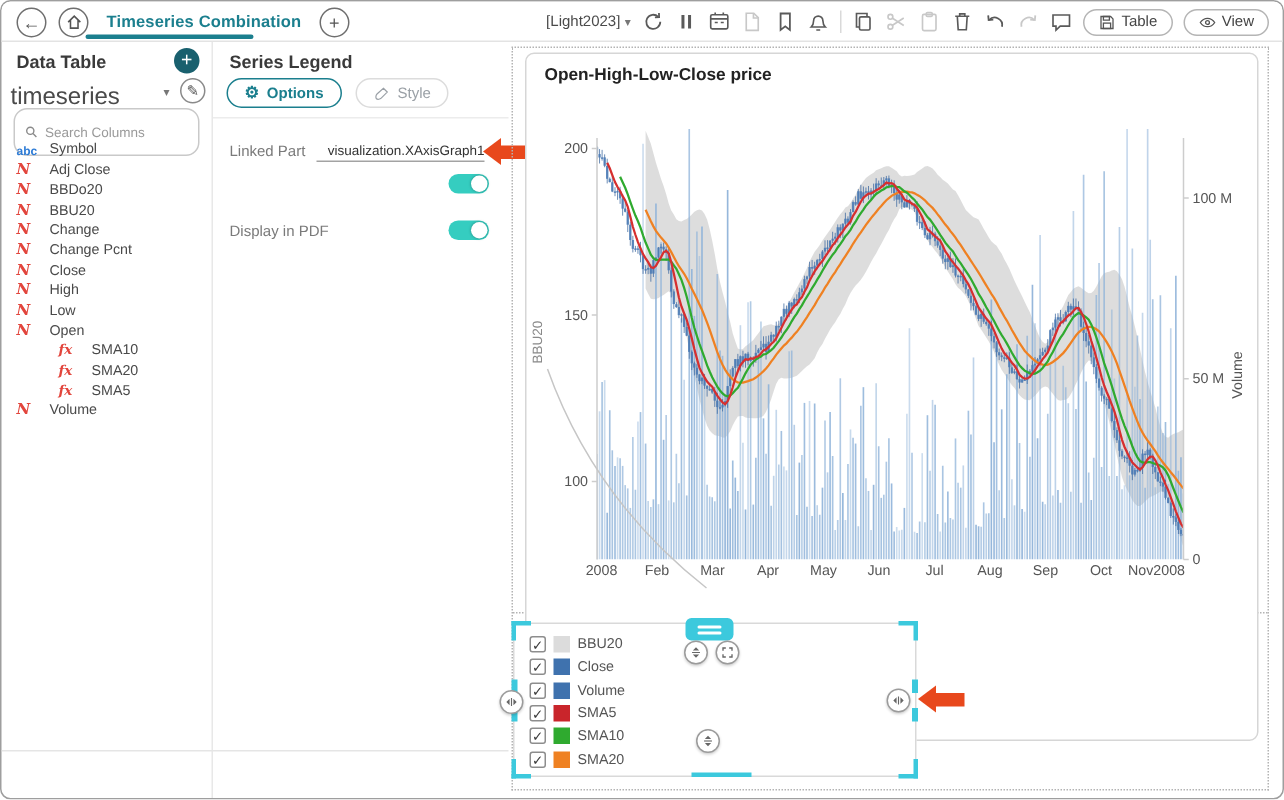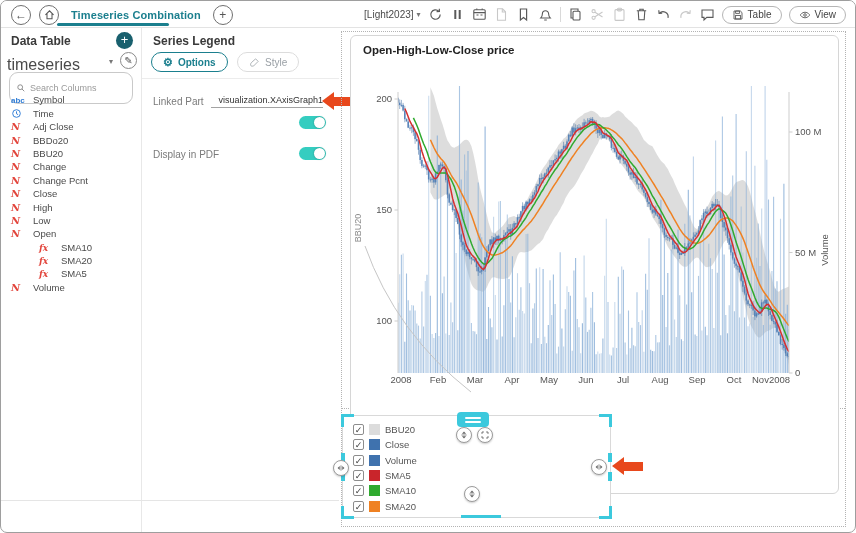--- a/index.html
+++ b/index.html
@@ -238,29 +238,20 @@
     <svg viewBox="0 0 15 15" fill="none" stroke="currentColor" stroke-width="1.4">
         <circle cx="6.3" cy="6.3" r="3.6"></circle>
         <path d="M9 9l3.4 3.4"></path>
       </svg>
     <input placeholder="Search Columns" style="">
   </div>
   <div class="columns">
       <div class="col-row">
         <span class="cicon abc">abc</span>
         <span class="col-label">Symbol</span>
-      </div>
-      <div class="col-row">
-        <span class="cicon">
-          <svg viewBox="0 0 15 15" fill="none" stroke="currentColor" stroke-width="1.3">
-            <circle cx="7.5" cy="7.5" r="5.2"></circle>
-            <path d="M7.5 4.6v3.2l2.2 1.3"></path>
-          </svg>
-        </span>
-        <span class="col-label">Time</span>
       </div>
       <div class="col-row">
         <span class="cicon num">N</span>
         <span class="col-label">Adj Close</span>
       </div>
       <div class="col-row">
         <span class="cicon num">N</span>
         <span class="col-label">BBDo20</span>
       </div>
       <div class="col-row">

